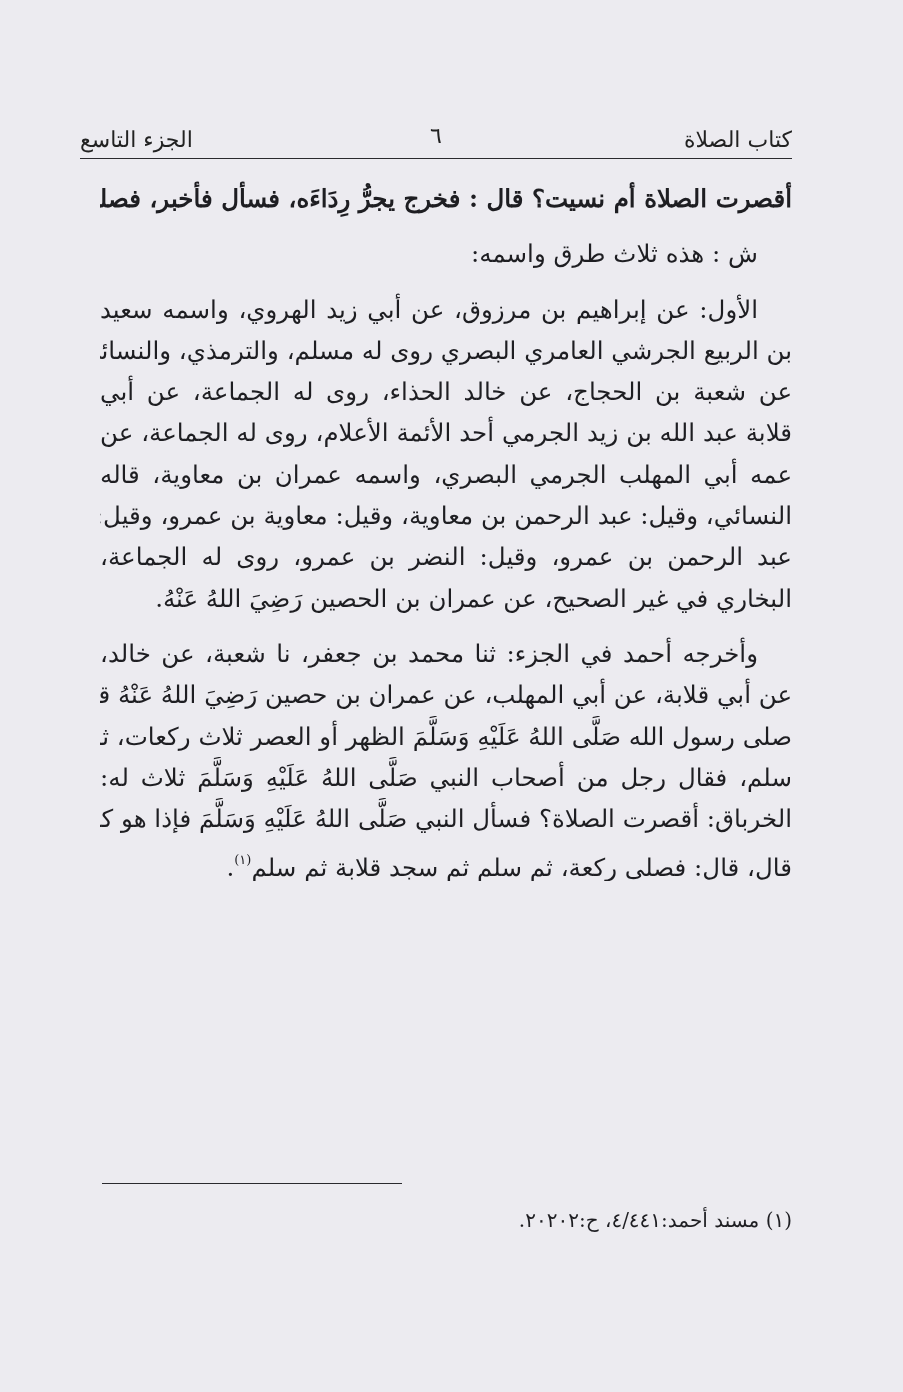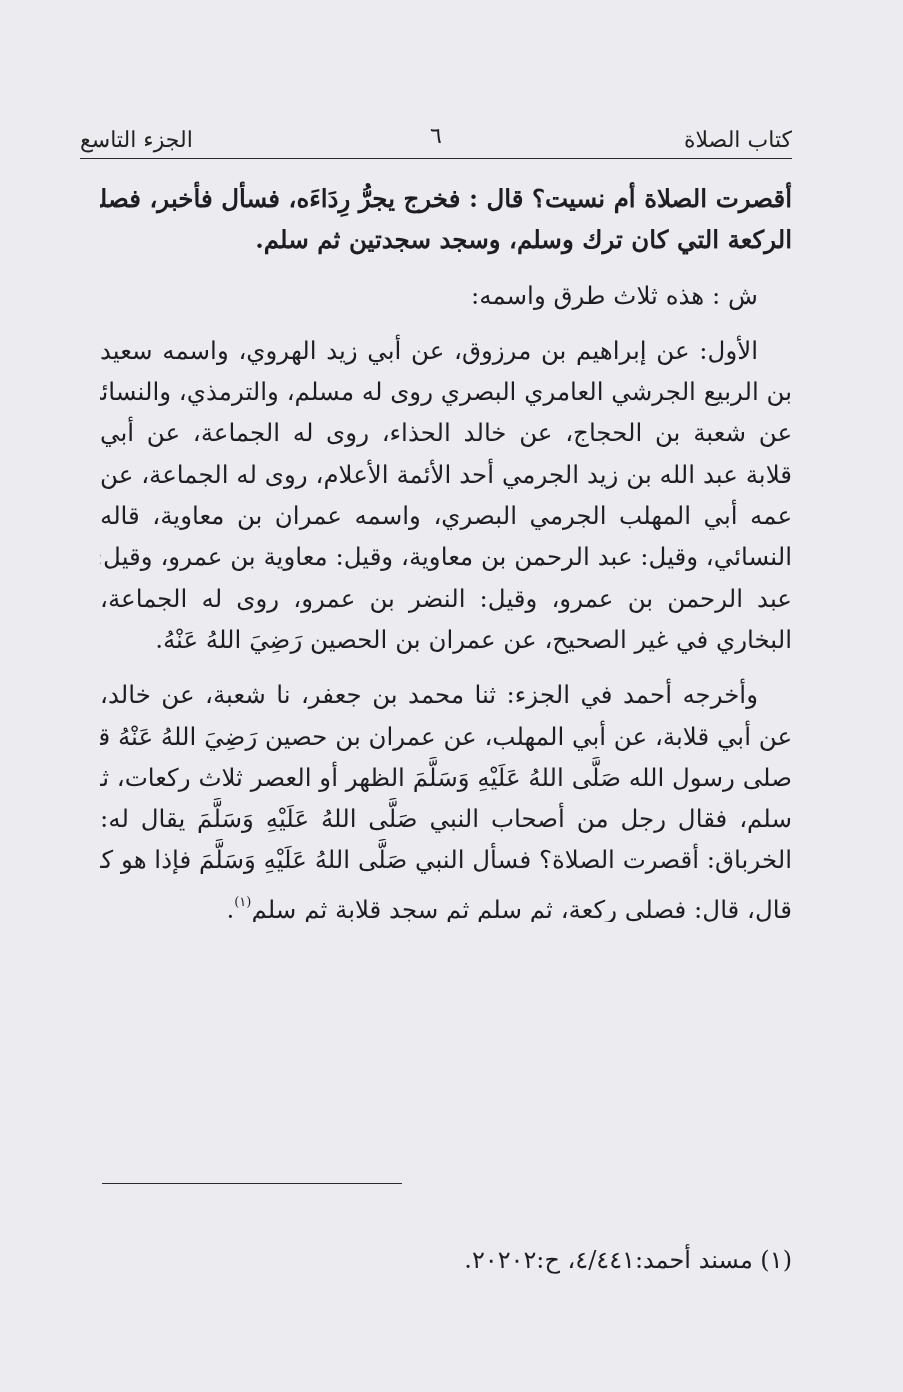--- a/index.html
+++ b/index.html
@@ -23,52 +23,51 @@
       font-size: 24.5px; line-height: 41.3px; height: 41.3px;
       text-align: justify; text-align-last: justify; white-space: nowrap; overflow: hidden; margin-left: 20px;
     }
     .line.last { text-align-last: right; }
     .bold { font-weight: bold; }
     .indent { padding-right: 34px; }
     .gap { height: 14px; }
     .gap2 { height: 20px; }
     sup.fn { font-size: 13px; vertical-align: 12px; }
     .fn-rule { position: absolute; top: 1183px; left: 22px; width: 300px; border-top: 1.4px solid #2a2a2e; }
-    .footnote { position: absolute; top: 1240px; right: 0; font-size: 24px; line-height: 40px; white-space: nowrap; text-align: center; }
+    .footnote { position: absolute; top: 1200px; right: 0; font-size: 20px; line-height: 40px; white-space: nowrap; text-align: center; }
   </style>
 </head>
 <body>
 
 <div class="page">
   <div class="header">
     <span>كتاب الصلاة</span>
     <span class="pageno">٦</span>
     <span>الجزء التاسع</span>
   </div>
   <div class="header-rule"></div>
 
   <div class="body-text">
     <div class="line bold">أقصرت الصلاة أم نسيت؟ قال : فخرج يجرُّ رِدَاءَه، فسأل فأخبر، فصلى</div>
-    <div class="line bold last">الركعة التي كان ترك وسلم، وسجد سجدتين ثم سلم.</div>
     <div class="gap"></div>
     <div class="line last indent">ش : هذه ثلاث طرق واسمه:</div>
     <div class="gap"></div>
     <div class="line indent">الأول: عن إبراهيم بن مرزوق، عن أبي زيد الهروي، واسمه سعيد</div>
     <div class="line">بن الربيع الجرشي العامري البصري روى له مسلم، والترمذي، والنسائي،</div>
     <div class="line">عن شعبة بن الحجاج، عن خالد الحذاء، روى له الجماعة، عن أبي</div>
     <div class="line">قلابة عبد الله بن زيد الجرمي أحد الأئمة الأعلام، روى له الجماعة، عن</div>
     <div class="line">عمه أبي المهلب الجرمي البصري، واسمه عمران بن معاوية، قاله</div>
     <div class="line">النسائي، وقيل: عبد الرحمن بن معاوية، وقيل: معاوية بن عمرو، وقيل:</div>
     <div class="line">عبد الرحمن بن عمرو، وقيل: النضر بن عمرو، روى له الجماعة،</div>
     <div class="line last">البخاري في غير الصحيح، عن عمران بن الحصين رَضِيَ اللهُ عَنْهُ.</div>
     <div class="gap"></div>
     <div class="line indent">وأخرجه أحمد في الجزء: ثنا محمد بن جعفر، نا شعبة، عن خالد،</div>
     <div class="line">عن أبي قلابة، عن أبي المهلب، عن عمران بن حصين رَضِيَ اللهُ عَنْهُ قال:</div>
     <div class="line">صلى رسول الله صَلَّى اللهُ عَلَيْهِ وَسَلَّمَ الظهر أو العصر ثلاث ركعات، ثم</div>
-    <div class="line">سلم، فقال رجل من أصحاب النبي صَلَّى اللهُ عَلَيْهِ وَسَلَّمَ يقال له:</div>
+    <div class="line">سلم، فقال رجل من أصحاب النبي صَلَّى اللهُ عَلَيْهِ وَسَلَّمَ ثلاث له:</div>
     <div class="line">الخرباق: أقصرت الصلاة؟ فسأل النبي صَلَّى اللهُ عَلَيْهِ وَسَلَّمَ فإذا هو كما</div>
     <div class="line last"><span>قال، قال: فصلى ركعة، ثم سلم ثم سجد قلابة ثم سلم</span><sup class="fn">(١)</sup><span>.</span></div>
     <div class="gap2"></div>
   </div>
 
   <div class="fn-rule"></div>
   <div class="footnote">(١) مسند أحمد:٤/٤٤١، ح:٢٠٢٠٢.</div>
 </div>
 
 </body></html>

